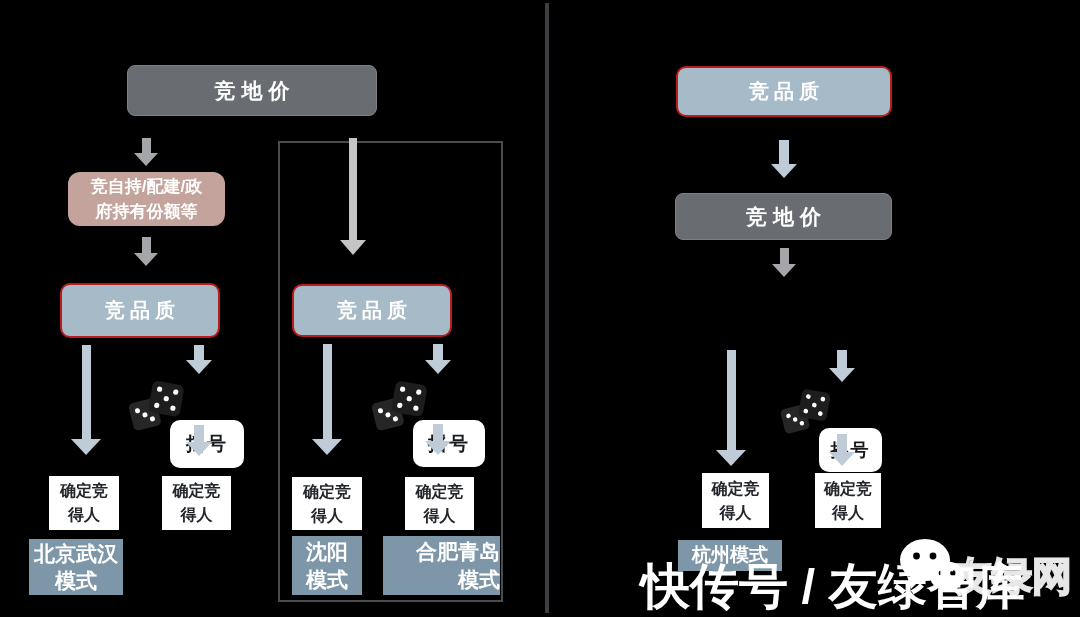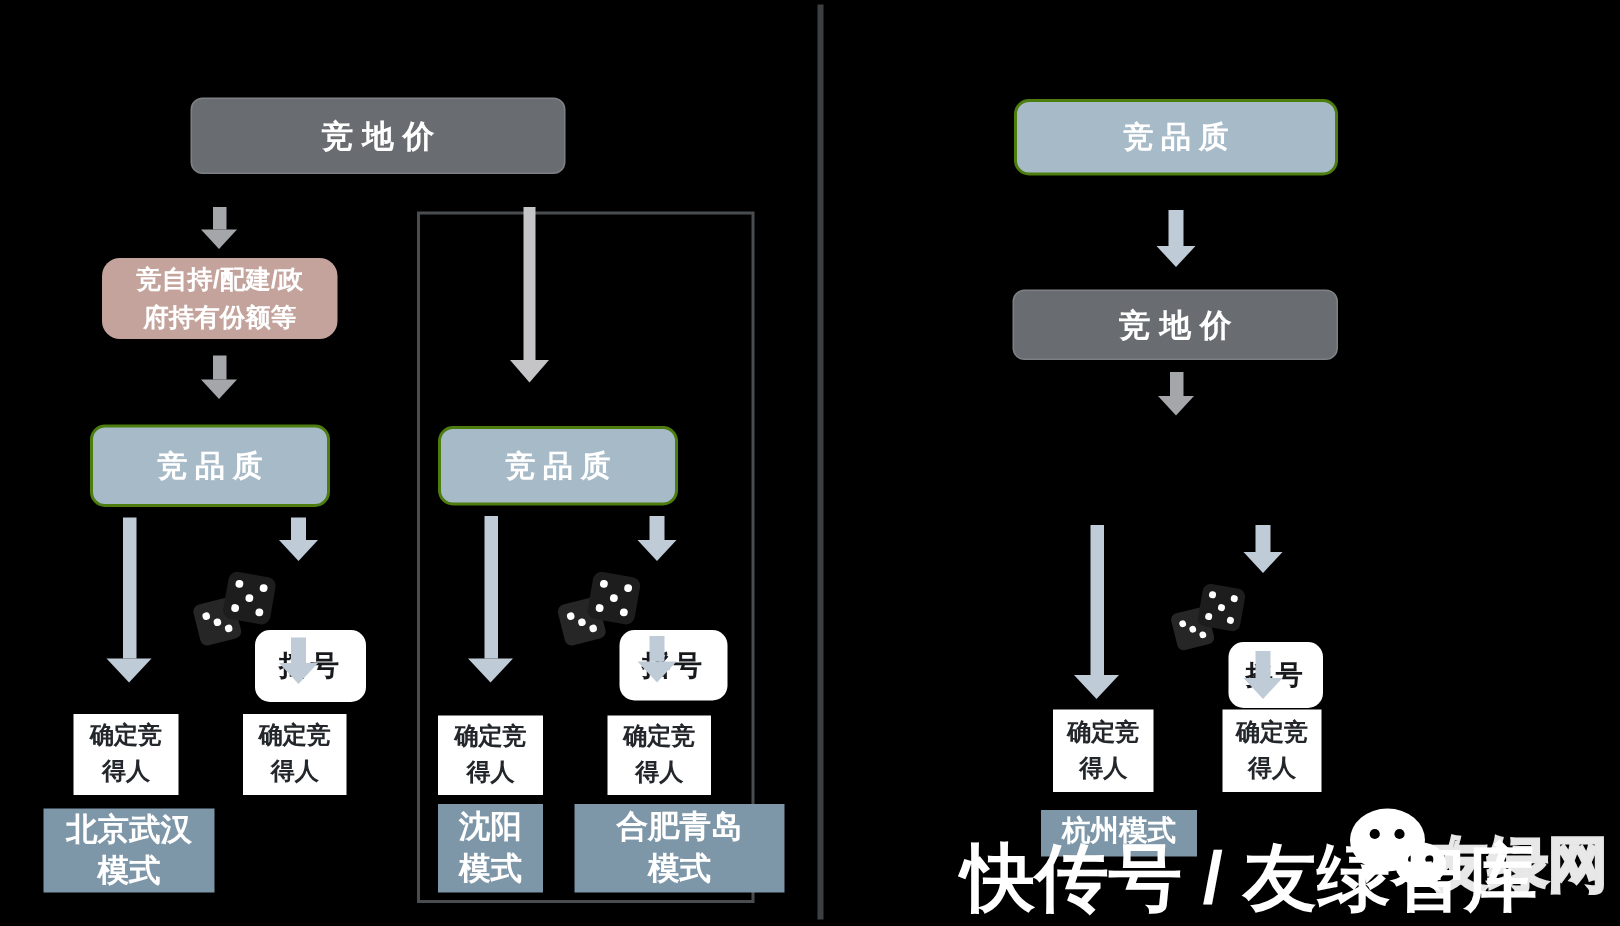--- a/index.html
+++ b/index.html
@@ -8,21 +8,21 @@
     font-family:"Liberation Sans","DejaVu Sans",sans-serif;
     padding-left:35px;
   }
   .box{
     position:absolute;display:flex;flex-direction:column;align-items:center;justify-content:center;
     text-align:center;font-weight:bold;box-sizing:border-box;z-index:2;
   }
   .box span{display:block;}
   .dark{background:#696c70;color:#fff;border-radius:8px;font-size:21px;letter-spacing:6px;padding-left:6px;border:1px solid #7d8084;}
   .pink{background:#c3a39b;color:#fff;border-radius:12px;font-size:17px;line-height:1.5;text-align:center;}
-  .blue{background:#a6bac8;color:#fff;border-radius:10px;font-size:20px;letter-spacing:5px;padding-left:5px;border:2px solid #4d7c0f;}
+  .blue{background:#a6bac8;color:#fff;border-radius:10px;font-size:20px;letter-spacing:5px;padding-left:5px;border:2px solid #b91c1c;}
   .slate{background:#7d96a8;color:#fff;font-size:21px;line-height:1.3;}
   .white-box{background:#fff;color:#23262a;font-size:16px;font-weight:600;line-height:1.5;}
   .lottery{background:#fff;color:#17191c;border-radius:10px;font-size:19px;letter-spacing:2px;margin-top:45px;}
   .frame{position:absolute;border:2px solid #4a4d50;box-sizing:border-box;z-index:1;}
   .divider{position:absolute;background:#3d4043;z-index:1;}
   .arrow{position:absolute;display:flex;flex-direction:column;align-items:center;z-index:2;width:var(--hw);}
   .arrow .shaft{width:var(--sw);flex:1;background:var(--c);}
   .arrow .head{width:0;height:0;
     border-left:calc(var(--hw)/2) solid transparent;
     border-right:calc(var(--hw)/2) solid transparent;
@@ -128,21 +128,21 @@
 
   <div class="box white-box" style="left:49px;top:476px;width:70px;height:54px;">
     <span>确定竞</span>
     <span>得人</span>
   </div>
   <div class="box white-box" style="left:162px;top:476px;width:69px;height:54px;">
     <span>确定竞</span>
     <span>得人</span>
   </div>
 
-  <div class="box slate" style="left:29px;top:539px;width:114px;height:56px;">
+  <div class="box slate" style="left:29px;top:539px;width:94px;height:56px;">
     <span>北京武汉</span>
     <span>模式</span>
   </div>
 
   <div class="frame" style="left:278px;top:141px;width:225px;height:461px;"></div>
 
   <div class="arrow a-light" style="left:340px;top:138px;height:117px;">
       <div class="shaft"></div>
       <div class="head"></div>
     </div>
@@ -179,21 +179,21 @@
   </div>
   <div class="box white-box" style="left:405px;top:477px;width:69px;height:53px;">
     <span>确定竞</span>
     <span>得人</span>
   </div>
 
   <div class="box slate" style="left:292px;top:536px;width:70px;height:59px;">
     <span>沈阳</span>
     <span>模式</span>
   </div>
-  <div class="box slate" style="left:383px;top:536px;width:140px;height:59px;">
+  <div class="box slate" style="left:383px;top:536px;width:117px;height:59px;align-items:flex-end;">
     <span>合肥青岛</span>
     <span>模式</span>
   </div>
 
   <div class="box blue" style="left:676px;top:66px;width:216px;height:51px;">
     <span>竞品质</span>
   </div>
 
   <div class="arrow a-steel" style="left:771px;top:140px;height:38px;">
       <div class="shaft"></div>
@@ -234,21 +234,21 @@
 
   <div class="box white-box" style="left:702px;top:473px;width:67px;height:55px;">
     <span>确定竞</span>
     <span>得人</span>
   </div>
   <div class="box white-box" style="left:815px;top:473px;width:66px;height:55px;">
     <span>确定竞</span>
     <span>得人</span>
   </div>
 
-  <div class="box slate" style="left:694px;top:540px;width:104px;height:31px;font-size:19px;">
+  <div class="box slate" style="left:678px;top:540px;width:104px;height:31px;font-size:19px;">
     <span>杭州模式</span>
   </div>
 
   <svg class="wechat" width="66" height="58" viewBox="0 0 66 58">
       <use href="#wechat-sym"></use>
     </svg>
 
   <div class="wm-site">友绿网</div>
 
   <div class="wm-main">快传号 / 友绿智库</div>

